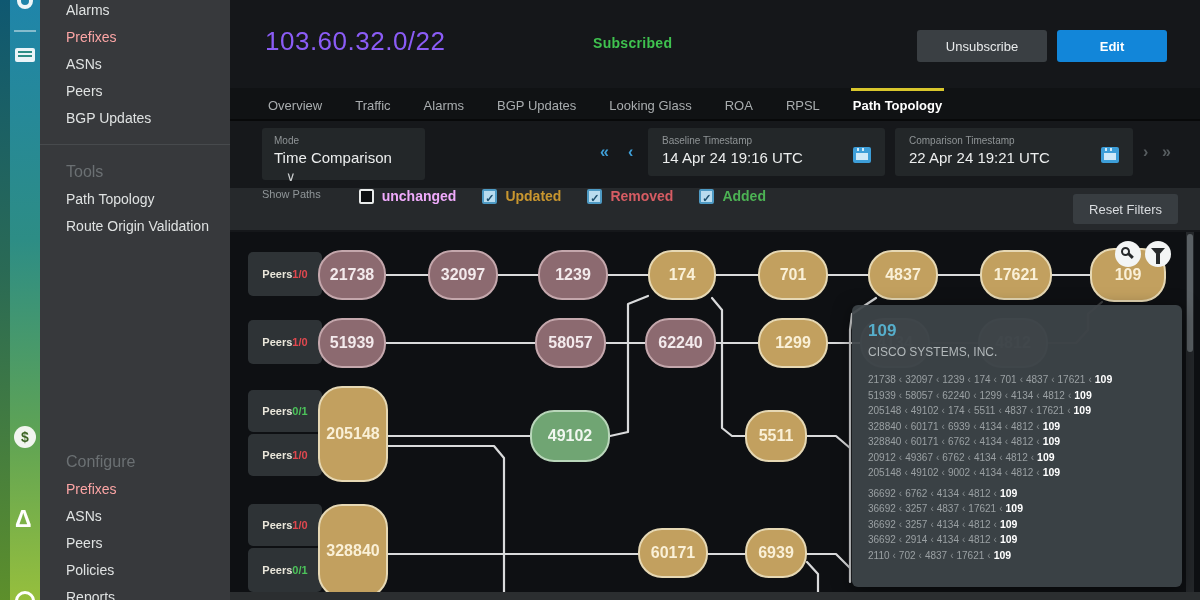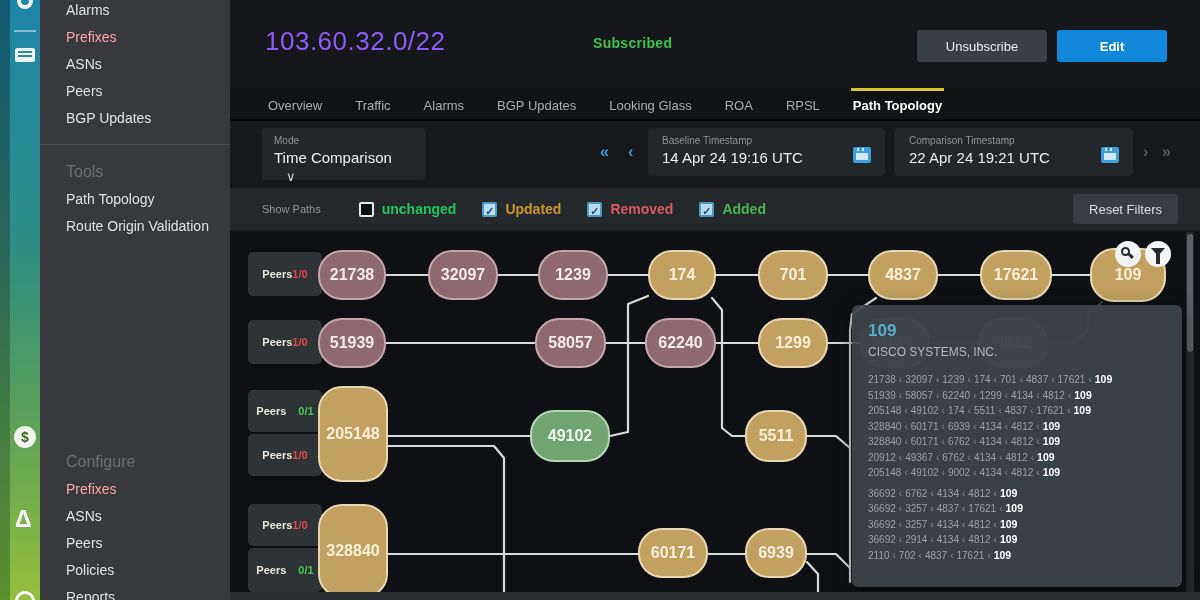--- a/index.html
+++ b/index.html
@@ -57,37 +57,37 @@
   .ts-arrow { position:absolute; top:22px; font-size:16px; font-weight:bold; cursor:pointer; }
   .arrow-on { color:#3f9fd8; } .arrow-off { color:#575d60; }
   .ts-panel { position:absolute; top:7px; height:48px; background:#232729; border-radius:3px; padding:7px 14px; }
   .ts-base { left:418px; width:237px; } .ts-comp { left:665px; width:238px; }
   .cal-icon { position:absolute; right:14px; top:19px; width:18px; height:16px; background:#3d9ed8;
     border-radius:2px; cursor:pointer; }
   .cal-icon::before { content:''; position:absolute; left:3px; right:3px; top:6px; bottom:3px; background:#cfe9f8; }
   .cal-icon::after { content:''; position:absolute; left:4px; top:1px; width:10px; height:3px;
     background:repeating-linear-gradient(90deg,#cfe9f8 0 2px,#3d9ed8 2px 5px); }
 
-  .legend-row { position:relative; height:42px; background:#26292c; display:flex; align-items:center; padding-left:32px; }
+  .legend-row { position:relative; height:42px; background:#26292c; display:flex; align-items:flex-start; padding-left:32px; }
   .show-paths { font-size:11px; color:#8f9598; margin-right:38px; }
   .legend-item { display:flex; align-items:center; margin-right:26px; cursor:pointer; }
   .cbox { width:15px; height:15px; border-radius:2px; margin-right:8px; font-size:11px; line-height:14px;
     text-align:center; }
   .cbox.unchecked { background:#0c0e10; border:2px solid #e8eaea; }
   .cbox.checked { background:#b9dcef; border:2px solid #4e9ac4; color:#1d4f6e; font-weight:bold; }
   .legend-label { font-size:14px; font-weight:bold; }
   .btn-reset { position:absolute; left:843px; top:6px; width:105px; height:30px; background:#383d41;
     border:none; border-radius:3px; color:#dadde0; font-size:13px; font-family:"Liberation Sans",sans-serif; cursor:pointer; }
 
   
   .graph { position:absolute; left:0; top:232px; width:970px; height:360px; background:#0e1013; overflow:hidden; }
   .edges { position:absolute; left:0; top:0; }
   .peer-box { position:absolute; background:#2e3336; border-radius:5px; display:flex; align-items:center;
     justify-content:center; font-size:11px; font-weight:bold; color:#e9e6da; cursor:pointer; }
-  .peer-red { color:#e0484f; } .peer-green { color:#4cc25a;padding-left:12px; }
+  .peer-red { color:#e0484f; } .peer-green { color:#4cc25a; }
   .node { position:absolute; border-radius:24px; display:flex; align-items:center; justify-content:center;
     font-size:16px; font-weight:bold; cursor:pointer; }
   .node-mauve { background:#8c6a70; border:2px solid #c4a7ac; color:#f3eaec; }
   .node-tan { background:#c2a05f; border:2px solid #e6d8b4; color:#faf0d7; }
   .node-green { background:#70a573; border:2px solid #b9d6ba; color:#f0f7f0; }
   .node-faded { background:#43494d; border:2px solid rgba(255,255,255,.14); color:rgba(255,255,255,.25); }
 
   .tooltip { position:absolute; left:622px; top:73px; width:330px; height:282px;
     background:rgba(62,68,72,.94); border-radius:6px; padding:16px 0 0 16px;
     box-shadow:0 4px 18px rgba(0,0,0,.5); }
@@ -187,21 +187,21 @@
       </div>
       <span class="ts-arrow arrow-off" style="left:913px">›</span>
       <span class="ts-arrow arrow-off" style="left:932px">»</span>
     </div>
 
     <div class="legend-row">
       <span class="show-paths">Show Paths</span>
       <div id="legend-items" style="display:flex">
           <div class="legend-item">
             <span class="cbox unchecked"></span>
-            <span class="legend-label" style="color: #22c55e;">unchanged</span>
+            <span class="legend-label" style="color: #f0abfc;">unchanged</span>
           </div>
           <div class="legend-item">
             <span class="cbox checked">✓</span>
             <span class="legend-label" style="color: rgb(200, 150, 47);">Updated</span>
           </div>
           <div class="legend-item">
             <span class="cbox checked">✓</span>
             <span class="legend-label" style="color: rgb(214, 92, 99);">Removed</span>
           </div>
           <div class="legend-item">

